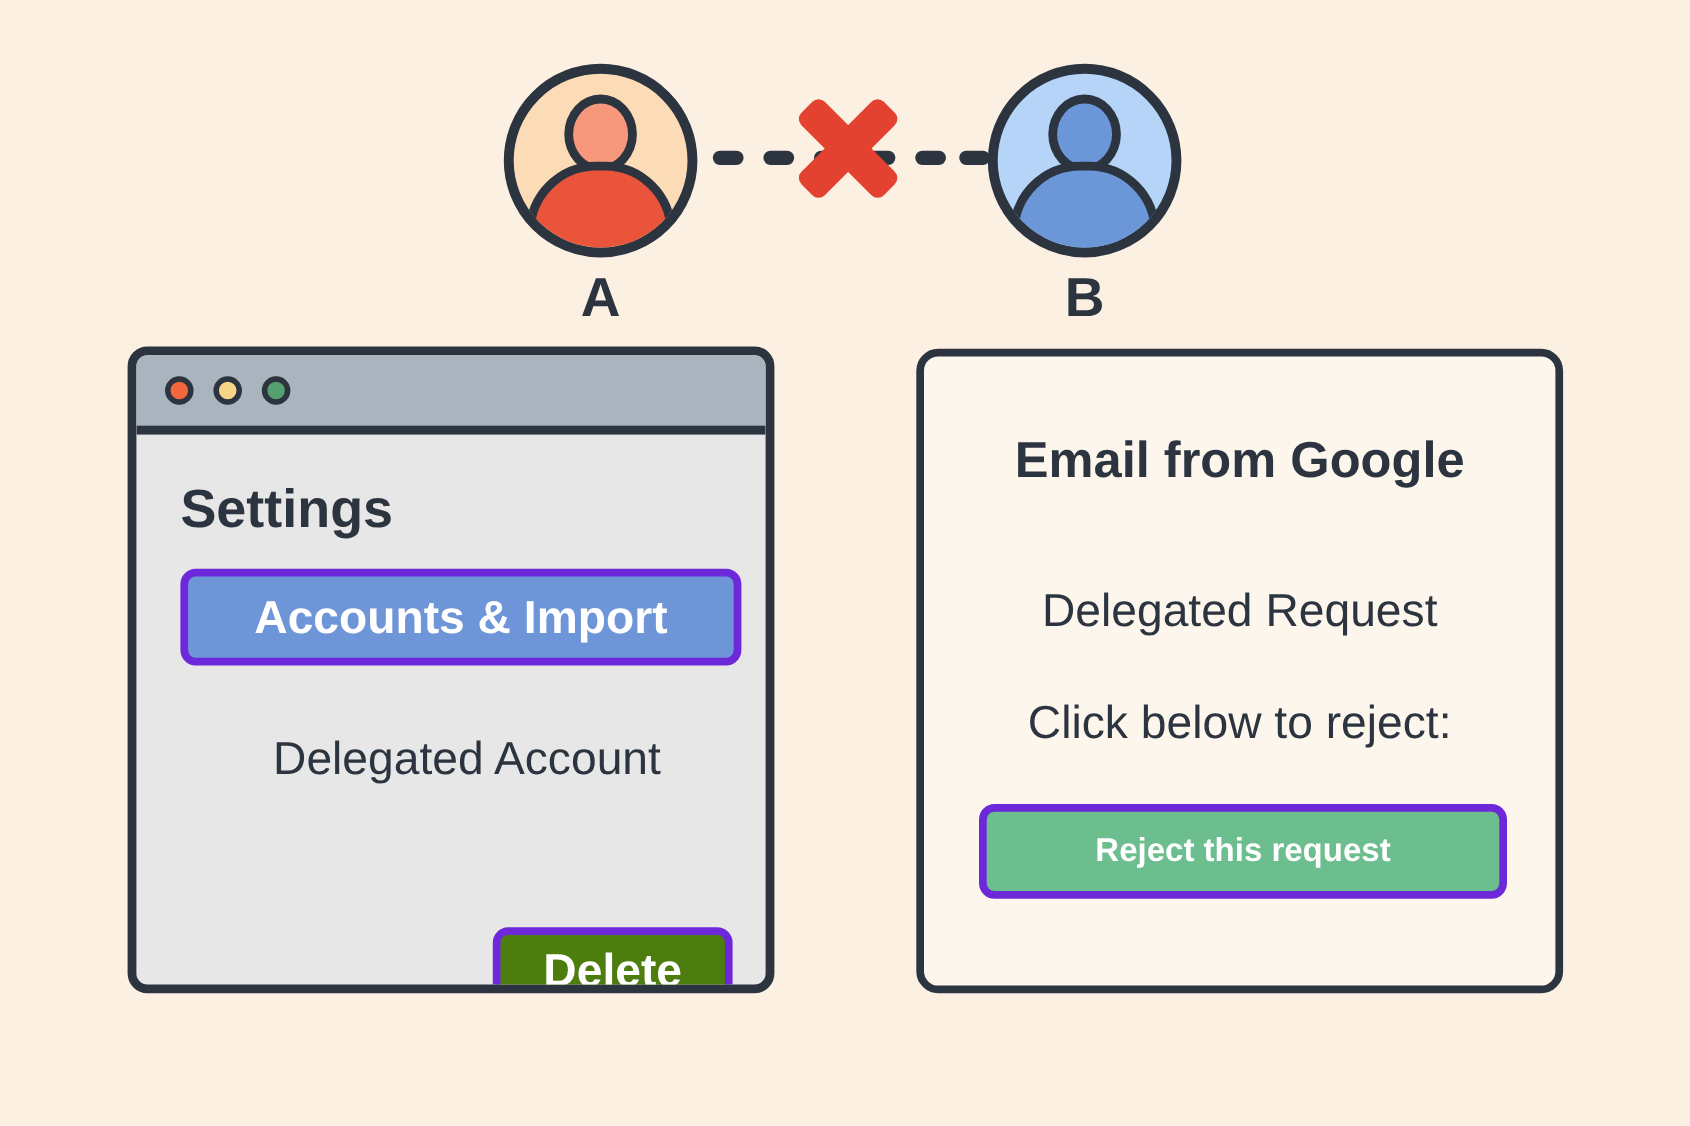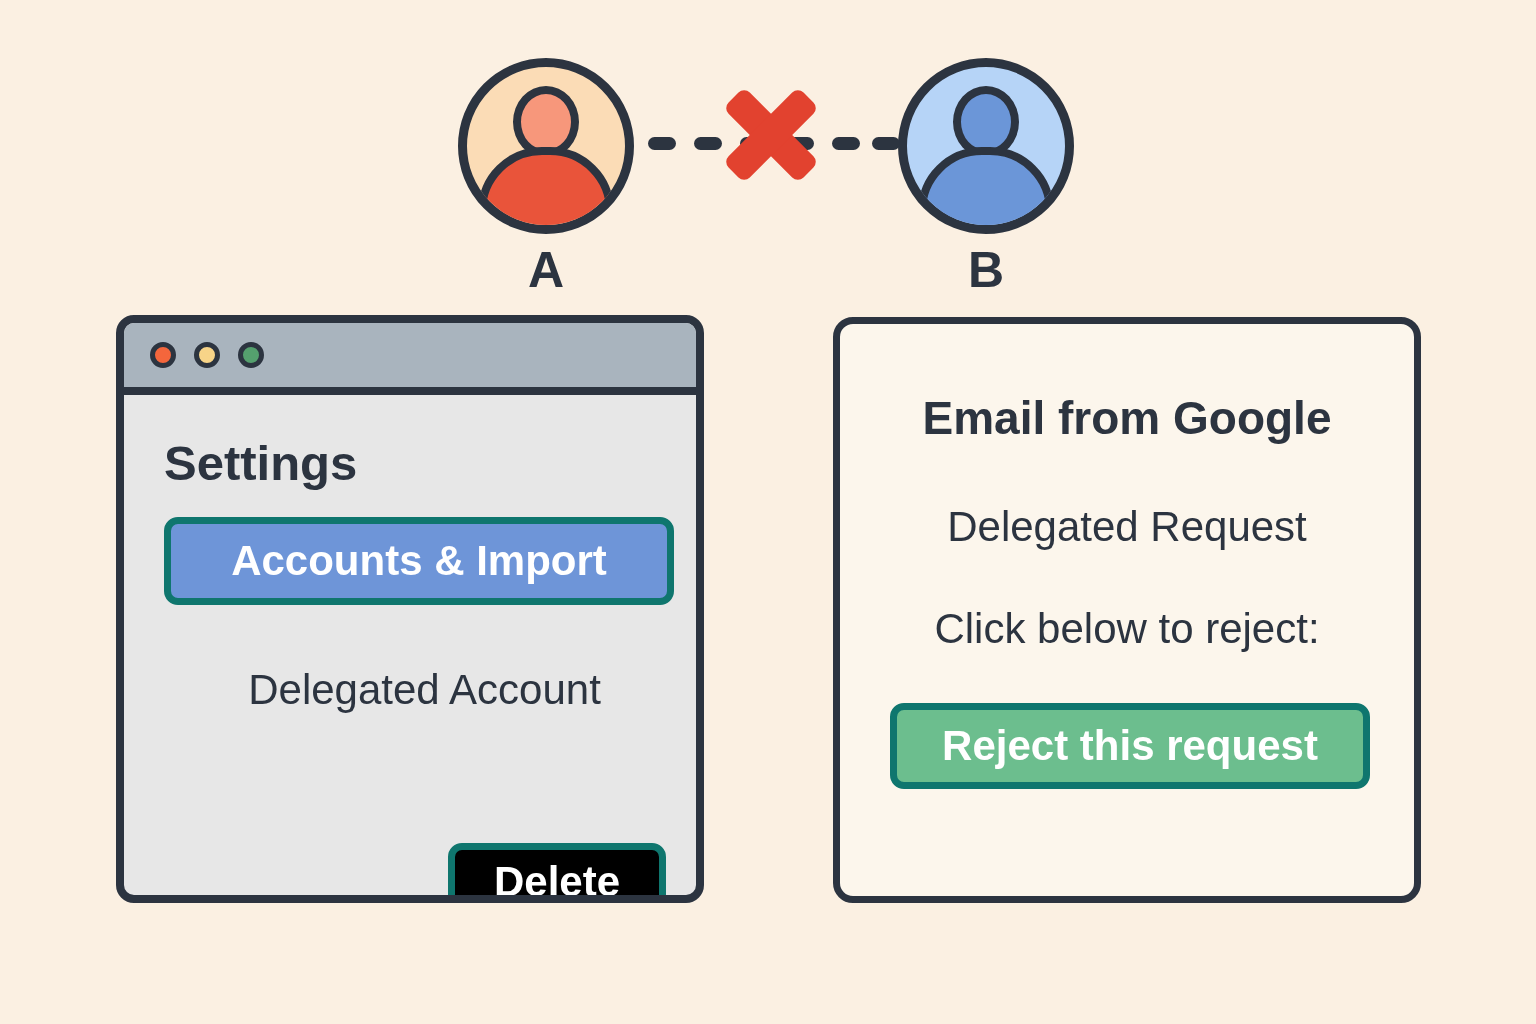--- a/index.html
+++ b/index.html
@@ -156,21 +156,21 @@
     box-sizing: border-box;
   }
   .win-title {
     font-size: 49px;
     font-weight: bold;
     color: #2C3440;
     margin: 14px 0 0 10px;
     line-height: 1.1;
   }
   .btn {
-    border: 7px solid #0f766e;
+    border: 7px solid #6d28d9;
     border-radius: 14px;
     box-sizing: border-box;
     display: flex;
     align-items: center;
     justify-content: center;
     color: #FFFFFF;
     font-weight: bold;
     cursor: pointer;
   }
   .btn-accounts {
@@ -186,21 +186,21 @@
     margin: 62px 0 0 24px;
     line-height: 1.1;
     text-align: center;
   }
   .btn-delete {
     position: absolute;
     left: 324px;
     top: 448px;
     width: 218px;
     height: 78px;
-    background: #000000;
+    background: #4d7c0f;
     font-size: 42px;
   }
 
   
   .email-panel {
     position: absolute;
     left: 833px;
     top: 317px;
     width: 588px;
     height: 586px;
@@ -211,36 +211,36 @@
     padding: 68px 50px 0 50px;
   }
   .email-line {
     text-align: center;
     color: #2C3440;
     line-height: 1.15;
   }
   .email-heading {
     font-size: 46px;
     font-weight: bold;
-    margin-bottom: 58px;
+    margin-bottom: 86px;
   }
   .email-sub {
     font-size: 42px;
     margin-bottom: 54px;
   }
   .email-cta-text {
     font-size: 42px;
     margin-bottom: 50px;
   }
   .btn-reject {
     margin: 0 auto;
     width: 480px;
     height: 86px;
     background: #6CBE8E;
-    font-size: 42px;
+    font-size: 30px;
   }
 </style>
 </head>
 <body>
 
 <div class="stage">
 
   <div class="avatar avatar-a">
     <div class="av-head"></div>
     <div class="av-body"></div>

